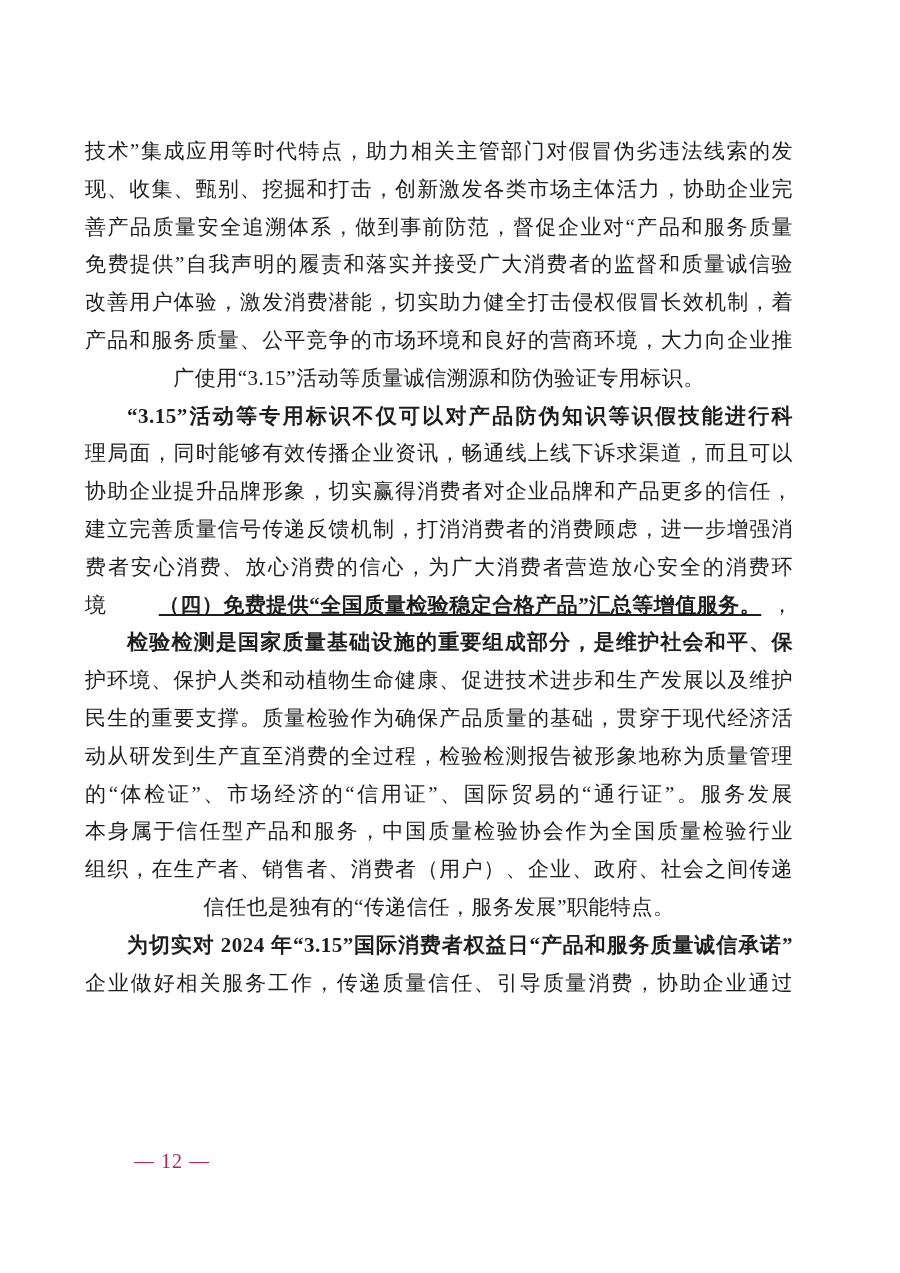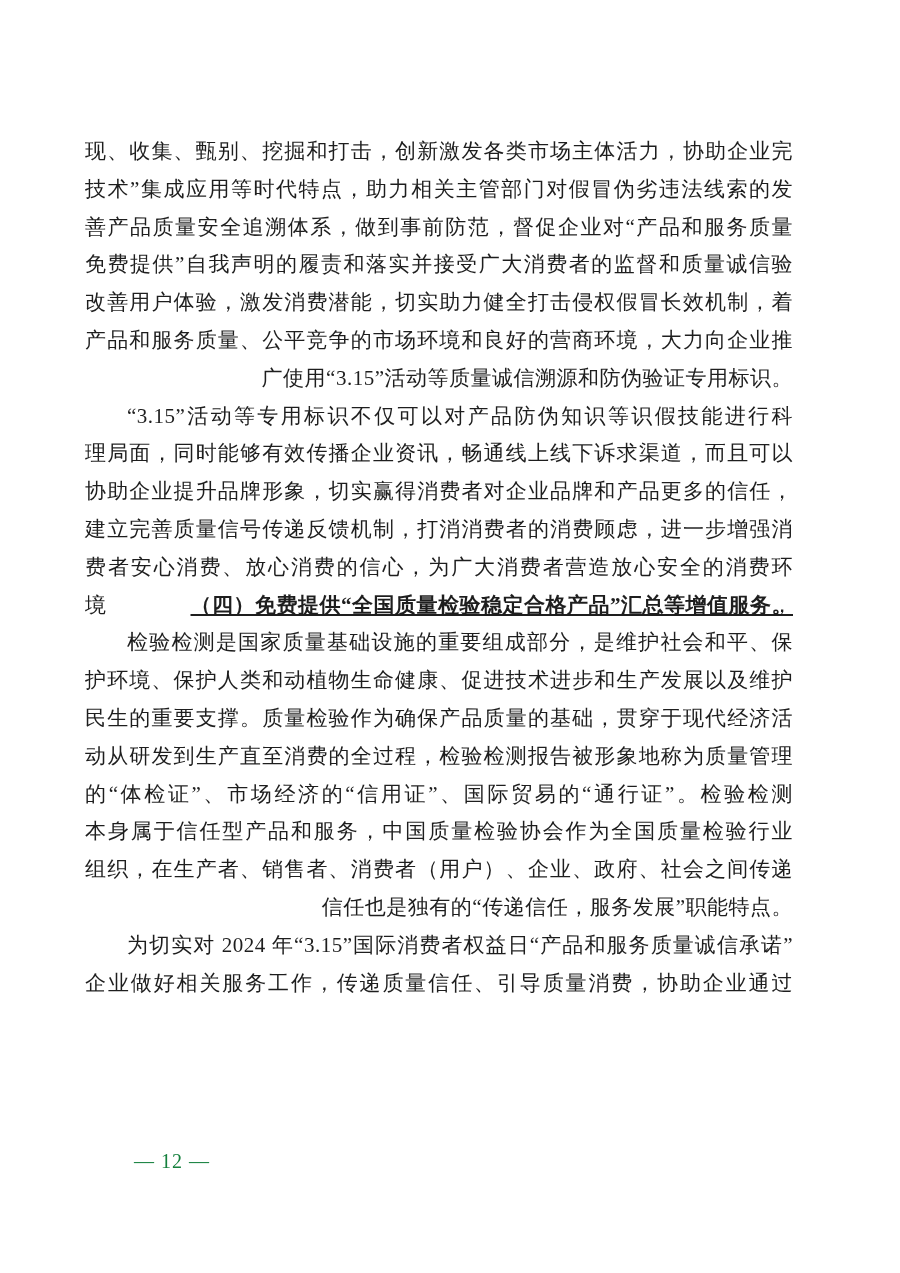--- a/index.html
+++ b/index.html
@@ -19,67 +19,68 @@
   .doc-body {
     position: absolute;
     left: 85px;
     top: 133px;
     width: 708px;
   }
   .ln {
     font-size: 21px;
     line-height: 37.8px;
     height: 37.8px;
-    text-align: right;
+    text-align: center;
     letter-spacing: 0.5px;
   }
   .j {
     text-align: justify;
     text-align-last: justify;
   }
   .i {
     text-indent: 2em;
+    font-weight: bold;
   }
   .b {
     font-weight: bold;
     text-decoration: underline;
   }
   .footer {
     position: absolute;
     left: 134px;
     top: 1148px;
     font-size: 20px;
     line-height: 26px;
-    color: #15803d;
+    color: #be185d;
     letter-spacing: 1px;
   }
 </style>
 </head>
 <body>
 
 <div class="page">
   <div class="doc-body">
+    <div class="ln j">技术”集成应用等时代特点，助力相关主管部门对假冒伪劣违法线索的发</div>
     <div class="ln j">现、收集、甄别、挖掘和打击，创新激发各类市场主体活力，协助企业完</div>
-    <div class="ln j">技术”集成应用等时代特点，助力相关主管部门对假冒伪劣违法线索的发</div>
     <div class="ln j">善产品质量安全追溯体系，做到事前防范，督促企业对“产品和服务质量</div>
     <div class="ln j">免费提供”自我声明的履责和落实并接受广大消费者的监督和质量诚信验</div>
     <div class="ln j">改善用户体验，激发消费潜能，切实助力健全打击侵权假冒长效机制，着</div>
     <div class="ln j">产品和服务质量、公平竞争的市场环境和良好的营商环境，大力向企业推</div>
     <div class="ln">广使用“3.15”活动等质量诚信溯源和防伪验证专用标识。</div>
     <div class="ln j i">“3.15”活动等专用标识不仅可以对产品防伪知识等识假技能进行科</div>
     <div class="ln j">理局面，同时能够有效传播企业资讯，畅通线上线下诉求渠道，而且可以</div>
     <div class="ln j">协助企业提升品牌形象，切实赢得消费者对企业品牌和产品更多的信任，</div>
     <div class="ln j">建立完善质量信号传递反馈机制，打消消费者的消费顾虑，进一步增强消</div>
     <div class="ln j">费者安心消费、放心消费的信心，为广大消费者营造放心安全的消费环境，</div>
     <div class="ln b i">（四）免费提供“全国质量检验稳定合格产品”汇总等增值服务。</div>
     <div class="ln j i">检验检测是国家质量基础设施的重要组成部分，是维护社会和平、保</div>
     <div class="ln j">护环境、保护人类和动植物生命健康、促进技术进步和生产发展以及维护</div>
     <div class="ln j">民生的重要支撑。质量检验作为确保产品质量的基础，贯穿于现代经济活</div>
     <div class="ln j">动从研发到生产直至消费的全过程，检验检测报告被形象地称为质量管理</div>
-    <div class="ln j">的“体检证”、市场经济的“信用证”、国际贸易的“通行证”。检验检测</div>
+    <div class="ln j">的“体检证”、市场经济的“信用证”、国际贸易的“通行证”。服务发展</div>
     <div class="ln j">本身属于信任型产品和服务，中国质量检验协会作为全国质量检验行业</div>
     <div class="ln j">组织，在生产者、销售者、消费者（用户）、企业、政府、社会之间传递</div>
     <div class="ln">信任也是独有的“传递信任，服务发展”职能特点。</div>
     <div class="ln j i">为切实对 2024 年“3.15”国际消费者权益日“产品和服务质量诚信承诺”</div>
     <div class="ln j">企业做好相关服务工作，传递质量信任、引导质量消费，协助企业通过</div>
   </div>
   <div class="footer">
     <span>— 12 —</span>
   </div>
 </div>

